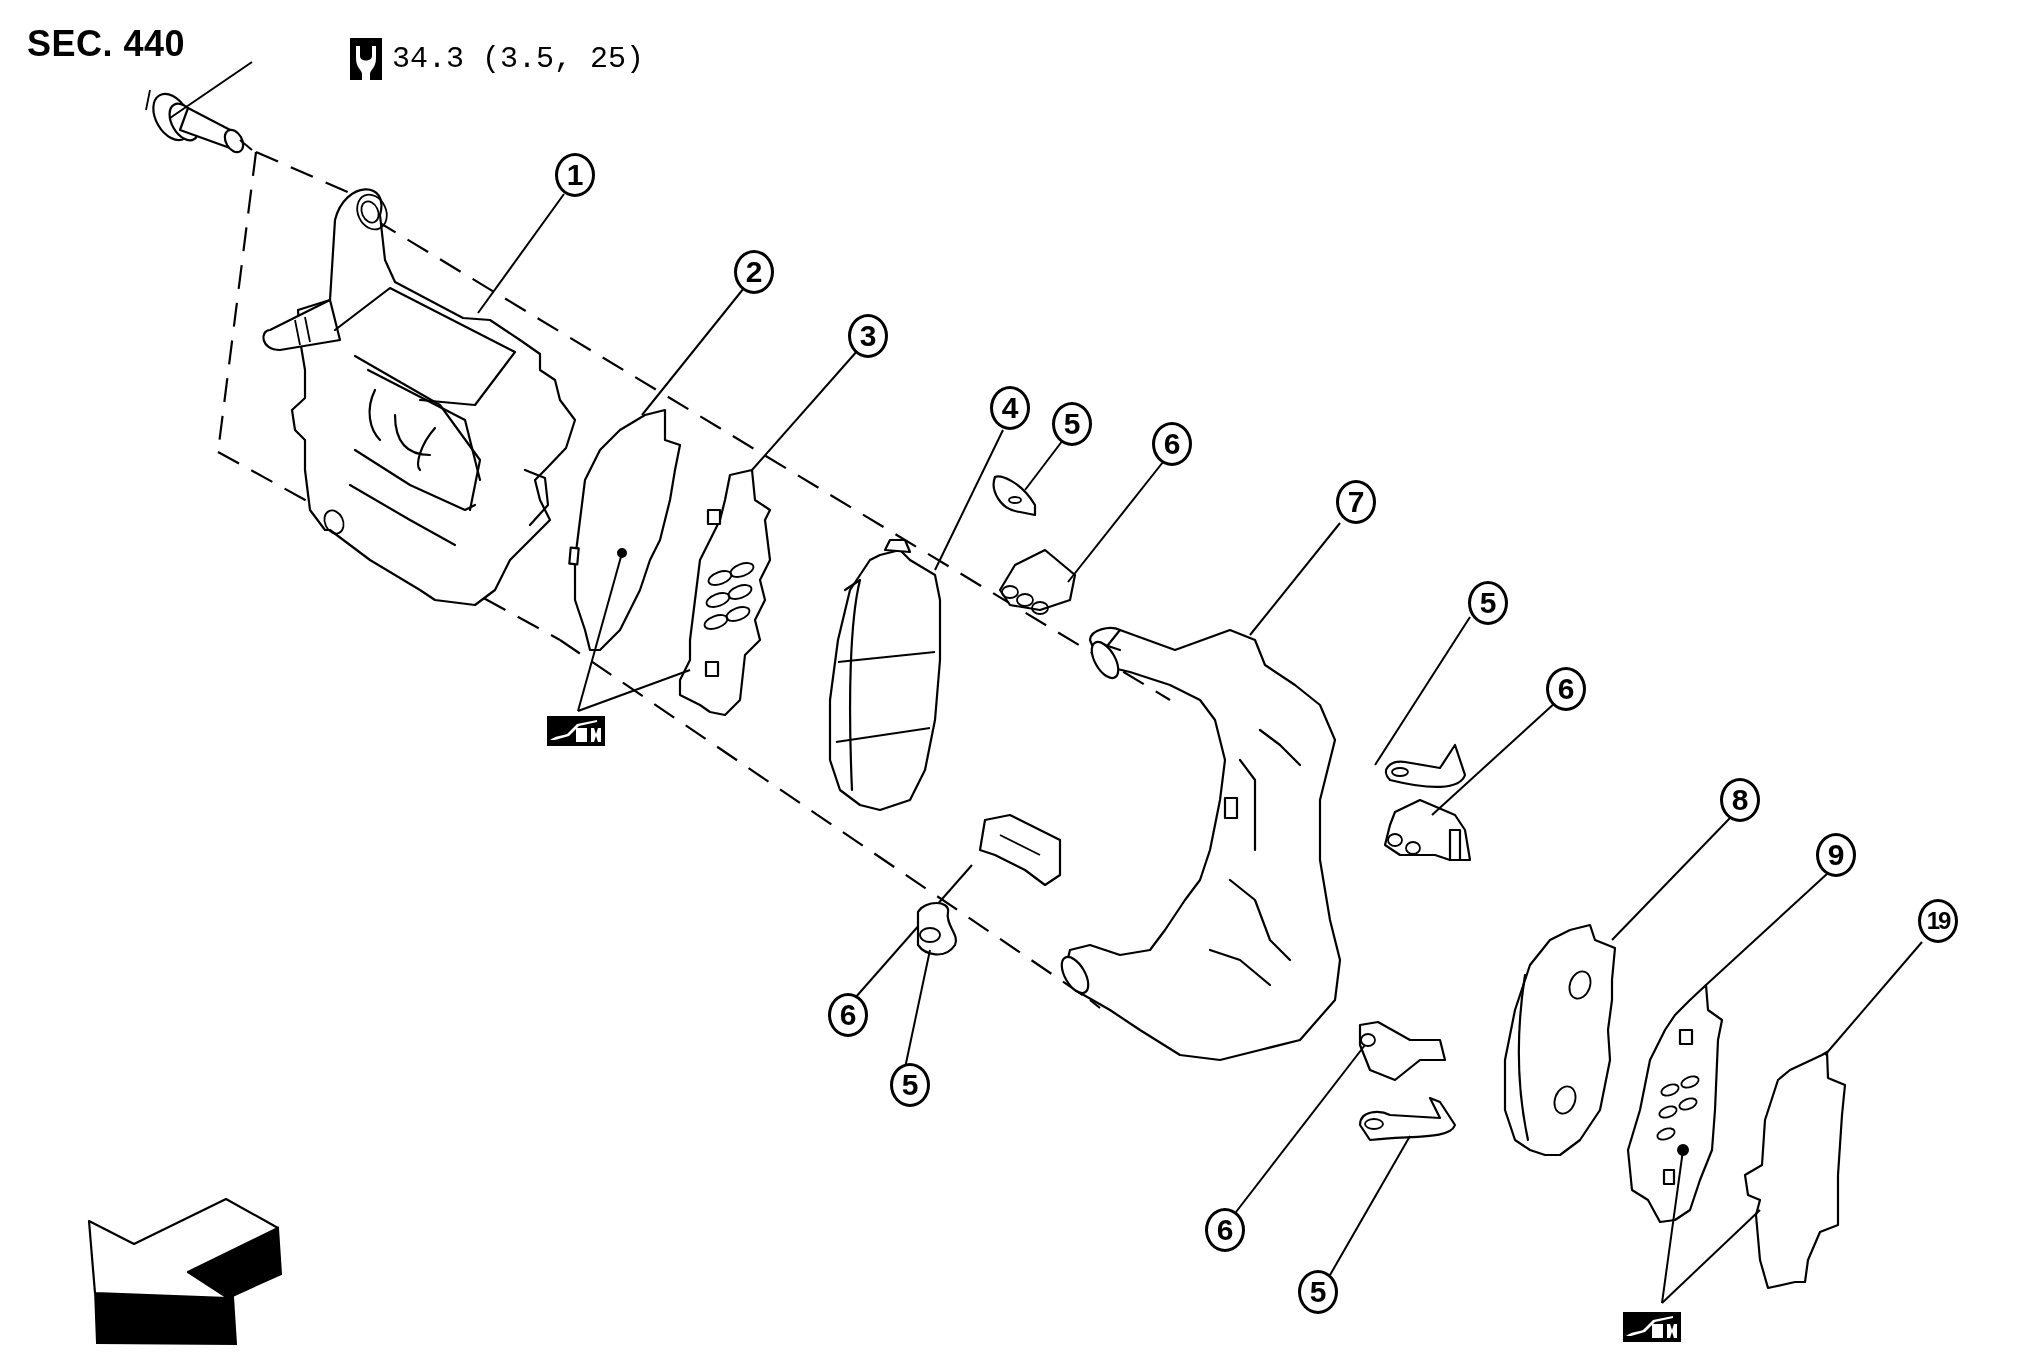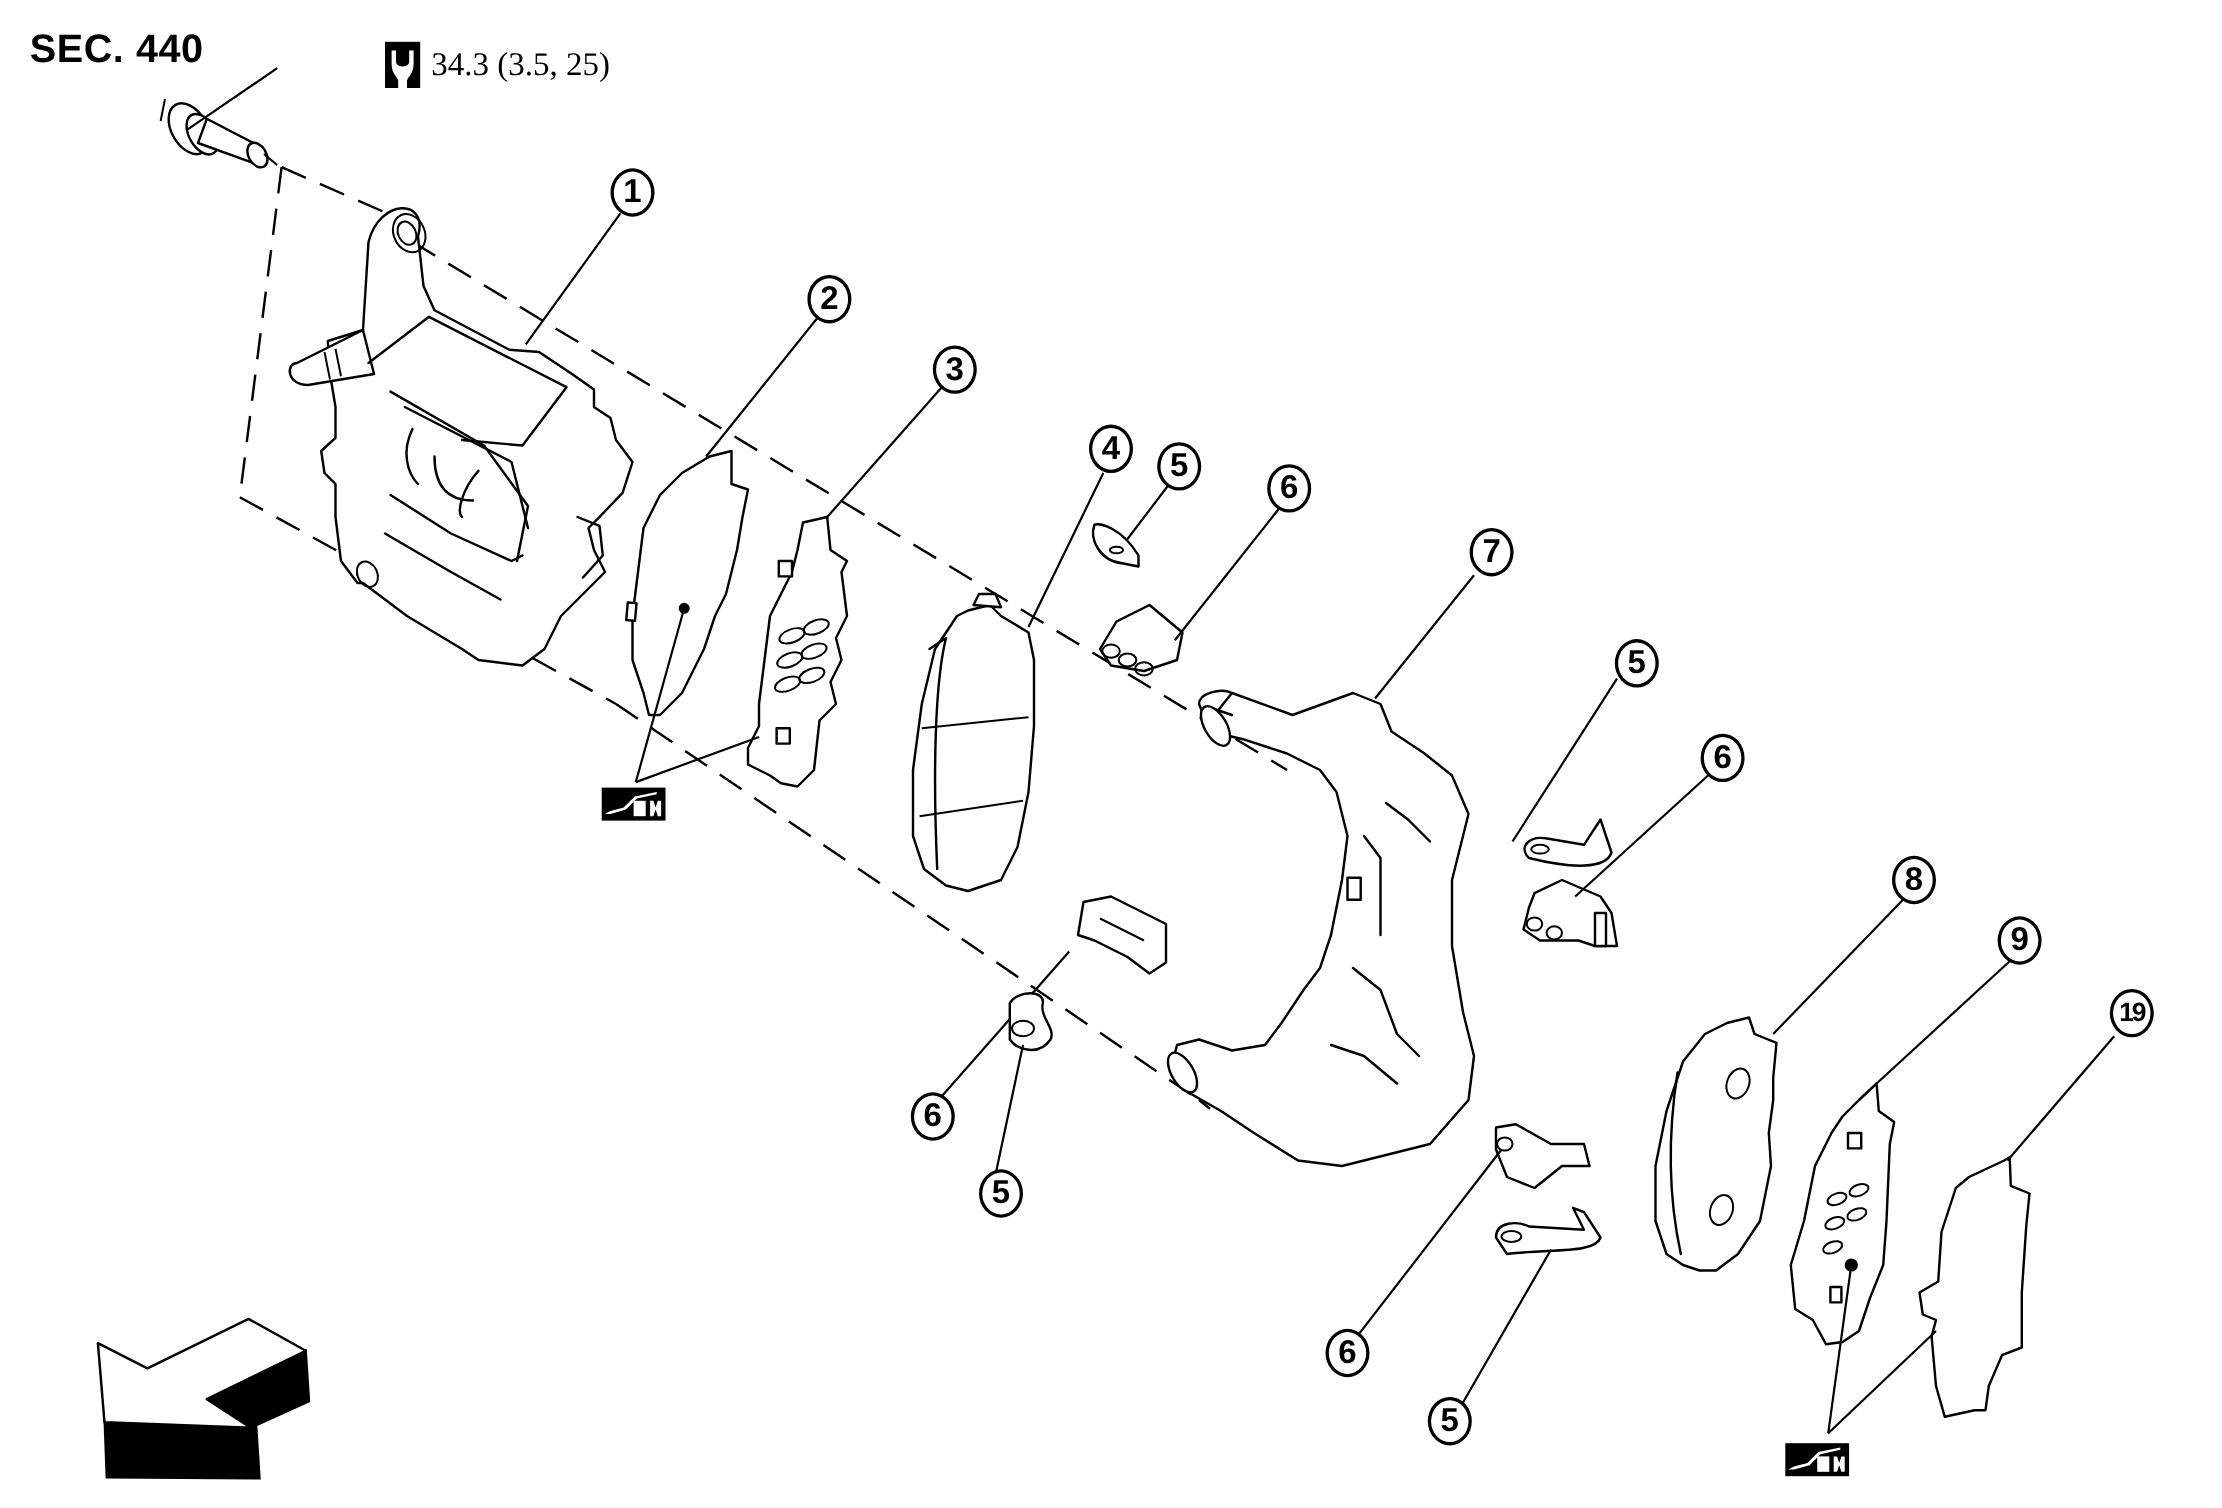--- a/index.html
+++ b/index.html
@@ -1,21 +1,21 @@
 <!DOCTYPE html>
 <html><head>
 <meta charset="utf-8">
 <style>
   html, body { margin: 0; padding: 0; background: #ffffff; }
   body { width: 2020px; height: 1371px; position: relative; overflow: hidden; font-family: "Liberation Sans", sans-serif; }
   #diagram { position: absolute; left: 0; top: 0; width: 2020px; height: 1371px; }
   .section-label { position: absolute; left: 27px; top: 10px; font-family: "Liberation Sans", sans-serif; font-weight: bold; font-size: 36px; color: #000; letter-spacing: 0.5px; margin-top: 13px; }
   .torque-group { position: absolute; left: 350px; top: 38px; display: flex; align-items: center; }
   .torque-icon { width: 32px; height: 42px; background: #000; position: relative; margin-right: 10px; }
-  .torque-text { font-family: Liberation Serif, serif; font-size: 30px; color: #000; }
+  .torque-text { font-family: Liberation Mono, monospace; font-size: 30px; color: #000; }
   .callout { position: absolute; width: 40px; height: 44px; border: 3px solid #000; border-radius: 50%; box-sizing: border-box; background: #fff; display: flex; align-items: center; justify-content: center; font-family: "Liberation Sans", sans-serif; font-weight: bold; font-size: 30px; color: #000; transform: translate(-50%, -50%); }
   .callout.two-digit { font-size: 24px; letter-spacing: -2px; }
   .grease-icon { position: absolute; width: 58px; height: 30px; background: #000; }
   svg .line { stroke: #000; stroke-width: 2.2; fill: none; stroke-linejoin: round; stroke-linecap: round; }
   svg .thin { stroke: #000; stroke-width: 1.8; fill: none; }
   svg .dash { stroke: #000; stroke-width: 2.2; fill: none; stroke-dasharray: 24 14; }
   svg .leader { stroke: #000; stroke-width: 2; fill: none; }
   svg .solid { fill: #000; stroke: #000; stroke-width: 2; }
   svg .white { fill: #fff; stroke: #000; stroke-width: 2.2; stroke-linejoin: round; }
 </style>

